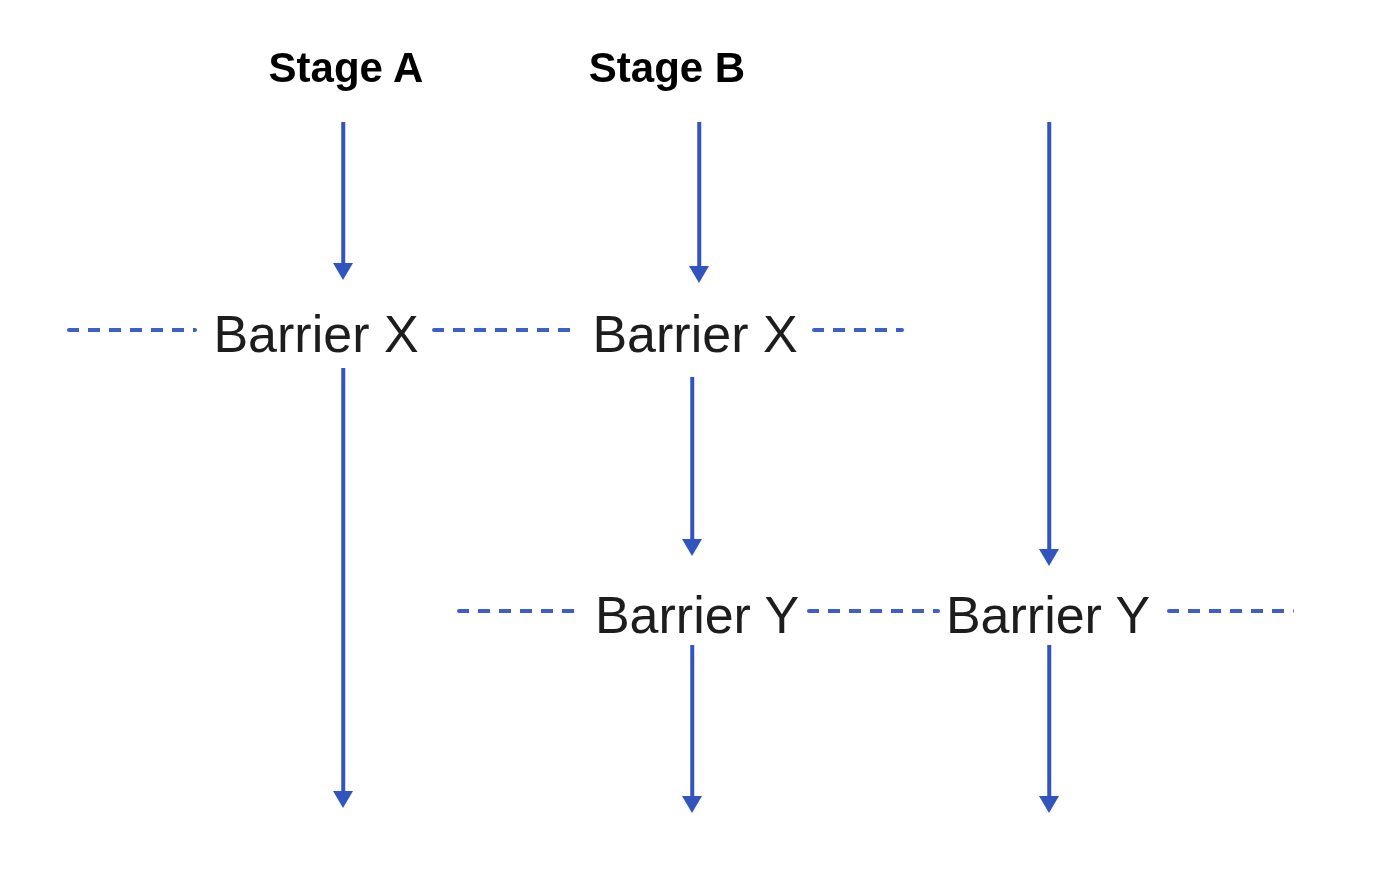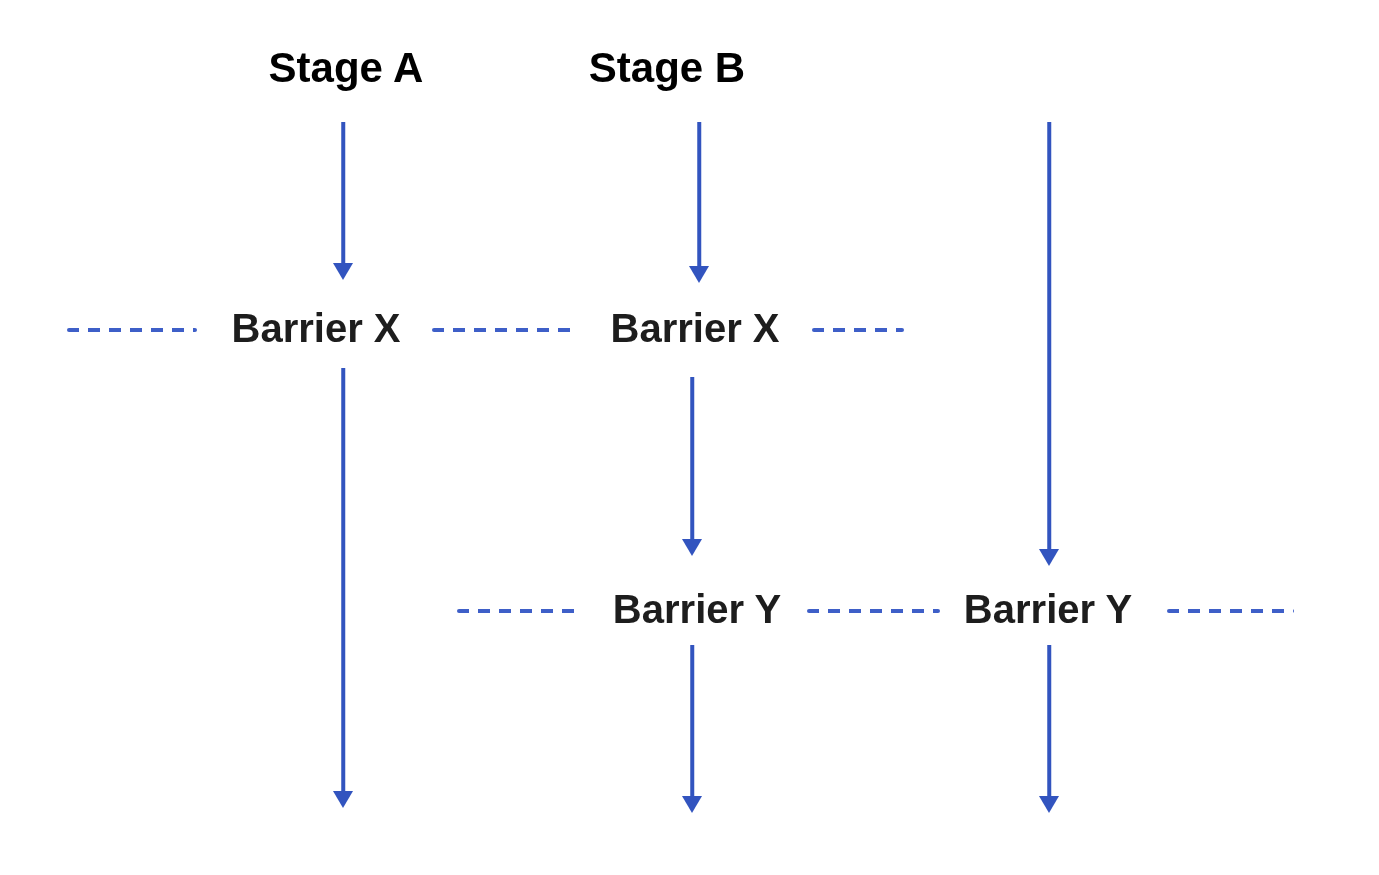--- a/index.html
+++ b/index.html
@@ -23,22 +23,22 @@
     transform:translateX(-50%);
     white-space:nowrap;
     line-height:1.1;
   }
   .stage-label{
     font-size:42px;
     font-weight:bold;
     color:var(--stage-text);
   }
   .barrier-label{
-    font-size:40px;
-    font-weight:700;
+    font-size:52px;
+    font-weight:400;
     color:var(--barrier-text);
   }
   .arrow{
     position:absolute;
     width:22px;
     transform:translateX(-50%);
   }
   .arrow .shaft{
     position:absolute;
     left:50%;transform:translateX(-50%);

